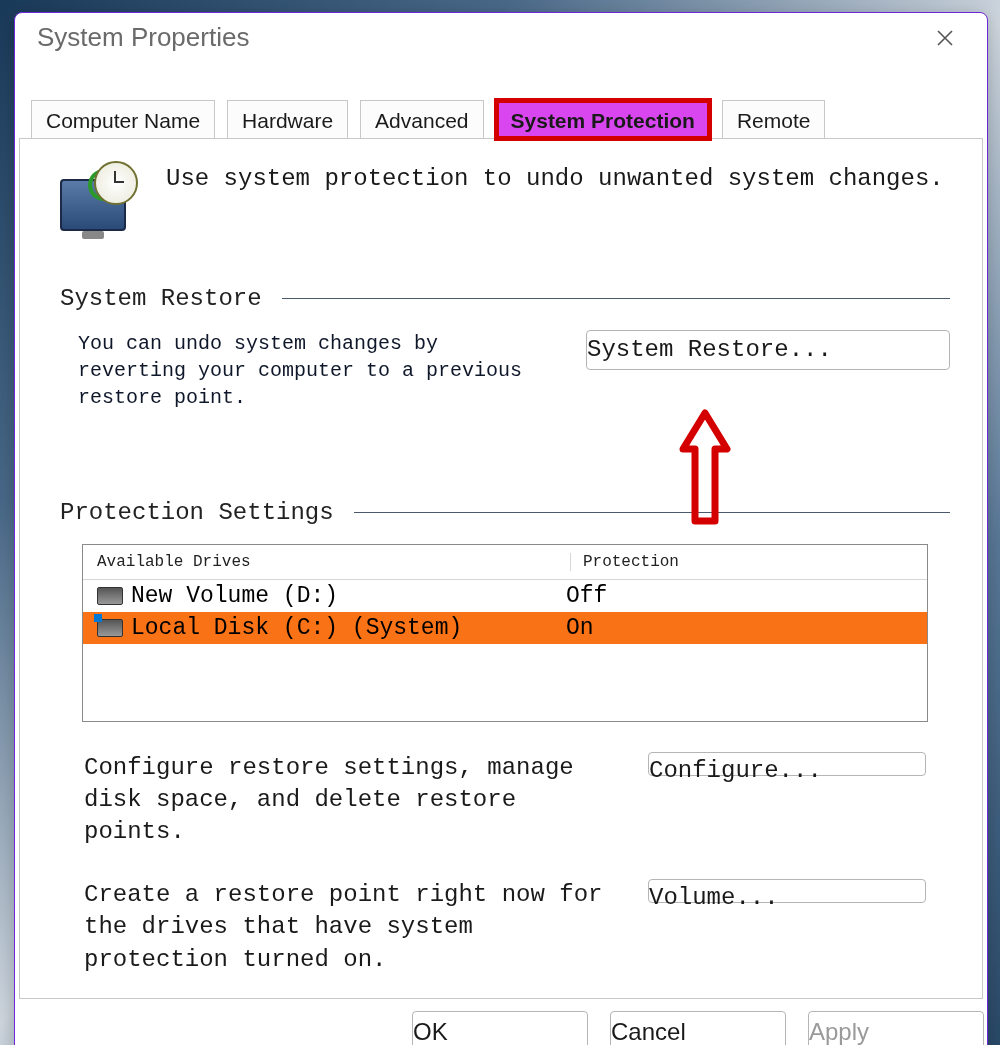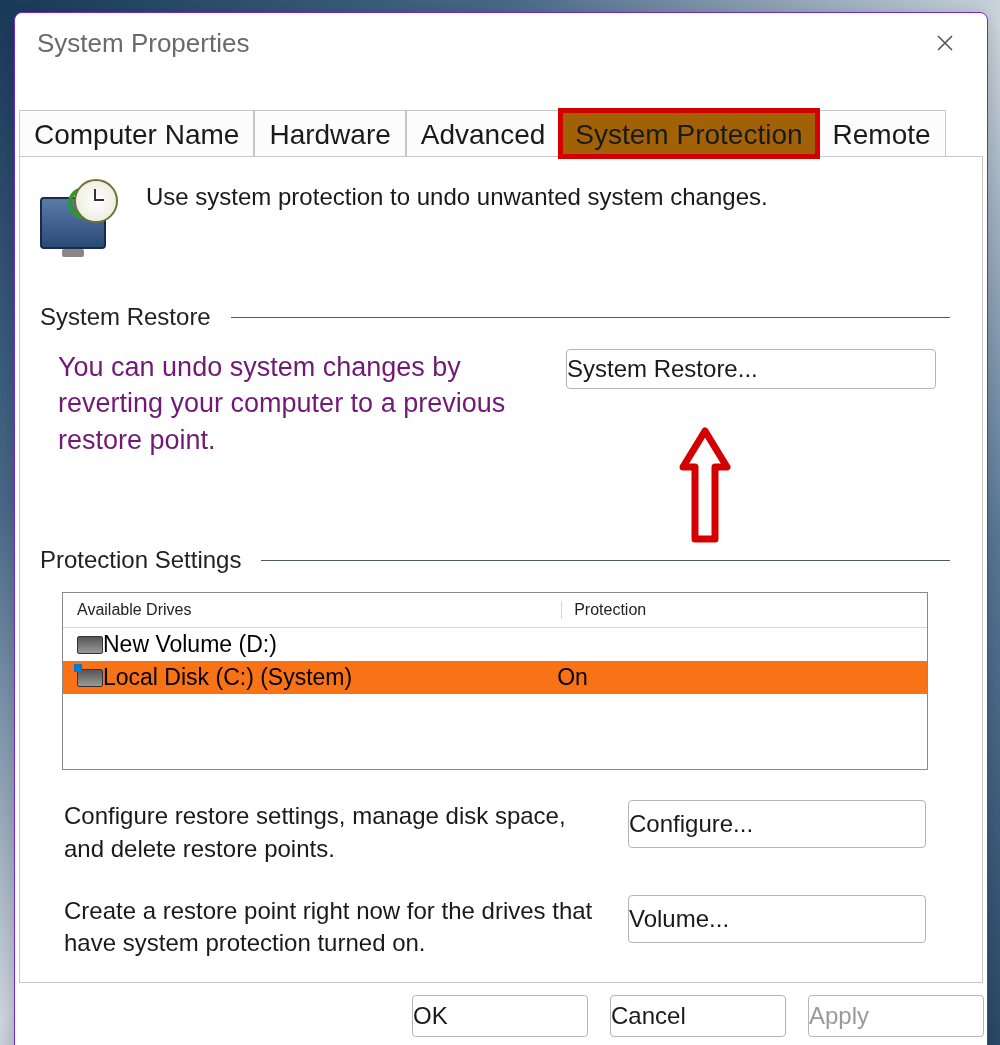--- a/index.html
+++ b/index.html
@@ -51,42 +51,44 @@
   .tabs {
     display: flex;
     align-items: flex-end;
     margin: 36px 0 0 2px;
   }
   .tab {
     border: 1px solid #c8c8c8;
     border-bottom: none;
     background: #fcfcfc;
     padding: 8px 14px 6px 14px;
-    font-size: 28px;
+    font-size: 21px;
     color: #1a1a1a;
     cursor: pointer;
     position: relative;
     top: 1px;
+    margin-left: 12px;
   }
   .tab.active {
-    background: #a16207;
-    font-weight: 400;
+    background: #d946ef;
+    font-weight: 700;
     z-index: 2;
   }
   .tab.highlighted {
     outline: 5px solid #d40000;
     outline-offset: -3px;
   }
   .tab-body {
     border: 1px solid #c8c8c8;
     margin: 0 2px;
-    padding: 22px 32px 22px 20px;
+    padding: 22px 32px 22px 40px;
     flex: 1;
     position: relative;
     background:#fff;
+    font-family:Liberation Mono, monospace;
   }
   .intro-row {
     display: flex;
     align-items: flex-start;
     gap: 28px;
     margin-bottom: 54px;
   }
   .intro-text {
     font-size: 24px;
     color: #1a1a1a;
@@ -105,38 +107,38 @@
     height: 1px;
     background: #4a5a6a;
   }
   .restore-row {
     display: flex;
     align-items: flex-start;
     gap: 28px;
     margin: 14px 0 0 18px;
   }
   .restore-text {
-    font-size: 27px;
-    color: #701a75;
+    font-size: 20px;
+    color: #0f172a;
     max-width: 480px;
     line-height: 1.35;
   }
   .btn {
     border: 1px solid #b5b5b5;
     background: #ffffff;
     color: #1a1a1a;
     font-size: 24px;
     padding: 4px 0;
     border-radius: 4px;
     text-align: left;
     cursor: pointer;
     font-family: inherit;
   }
   .btn-restore { width: 370px; height: 40px; }
-  .btn-config, .btn-create { width: 320px; height: 48px; }
+  .btn-config, .btn-create { width: 320px; height: 24px; }
   .btn-bottom { width: 176px; height: 42px; }
   .btn-disabled { color:#9a9a9a; cursor:default; }
   .protection-section { margin-top: 88px; }
   .drive-box {
     border: 1px solid #8a8a8a;
     margin: 14px 22px 0 22px;
     height: 178px;
     box-sizing: border-box;
   }
   .drive-head {
@@ -148,21 +150,21 @@
   }
   .col-a { flex: 0 0 56%; }
   .col-b { flex: 1; border-left:1px solid #d6d6d6; padding-left:12px;margin-left:16px; }
   .drive-row {
     display: flex;
     align-items: center;
     font-size: 23px;
     padding: 3px 14px;
   }
   .drive-row.selected { background:#f97316; }
-  .drive-name { flex: 0 0 56%; display:flex; align-items:center; }
+  .drive-name { flex: 0 0 56%; display:flex; align-items:center; gap:8px; }
   .drive-prot { flex: 1; padding-left:12px; }
   .drive-icon {
     width: 24px; height: 16px;
     background: linear-gradient(#555,#999);
     border:1px solid #333;
     border-radius:2px;
     display:inline-block;
   }
   .drive-icon.win::before {
     content:"";
@@ -287,20 +289,21 @@
         <div class="drive-box">
           <div class="drive-head">
             <div class="col-a">Available Drives</div>
             <div class="col-b">Protection</div>
           </div>
           <div class="drive-row">
             <div class="drive-name">
               <span class="drive-icon"></span>
               <span>New Volume (D:)</span>
             </div>
+            <div class="drive-prot">Off</div>
           </div>
           <div class="drive-row selected">
             <div class="drive-name">
               <span class="drive-icon win"></span>
               <span>Local Disk (C:) (System)</span>
             </div>
             <div class="drive-prot">On</div>
           </div>
         </div>
 

